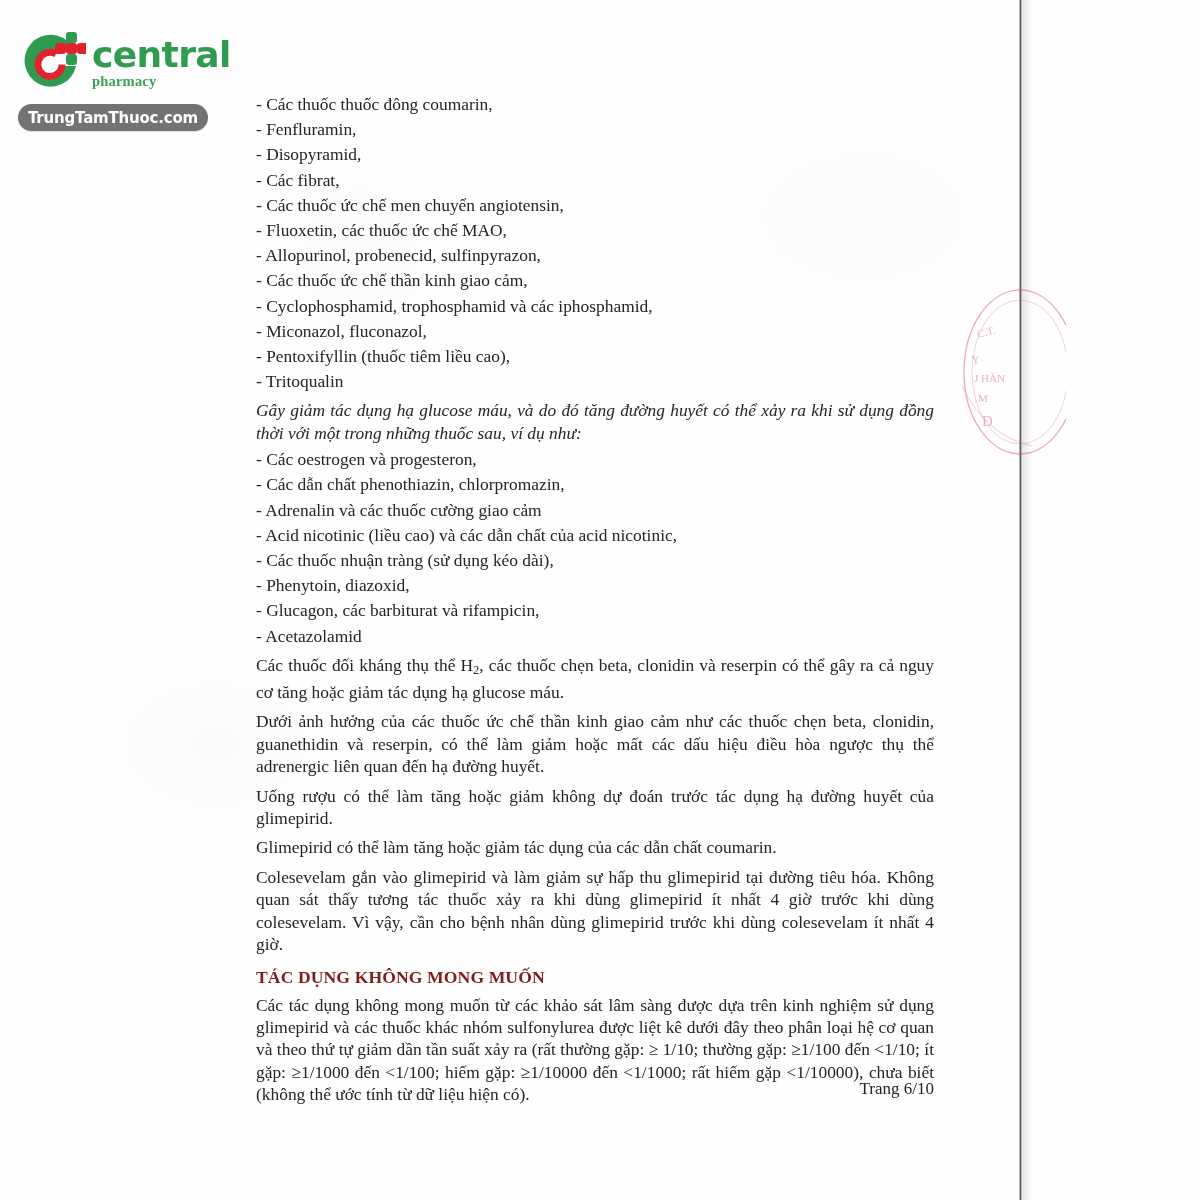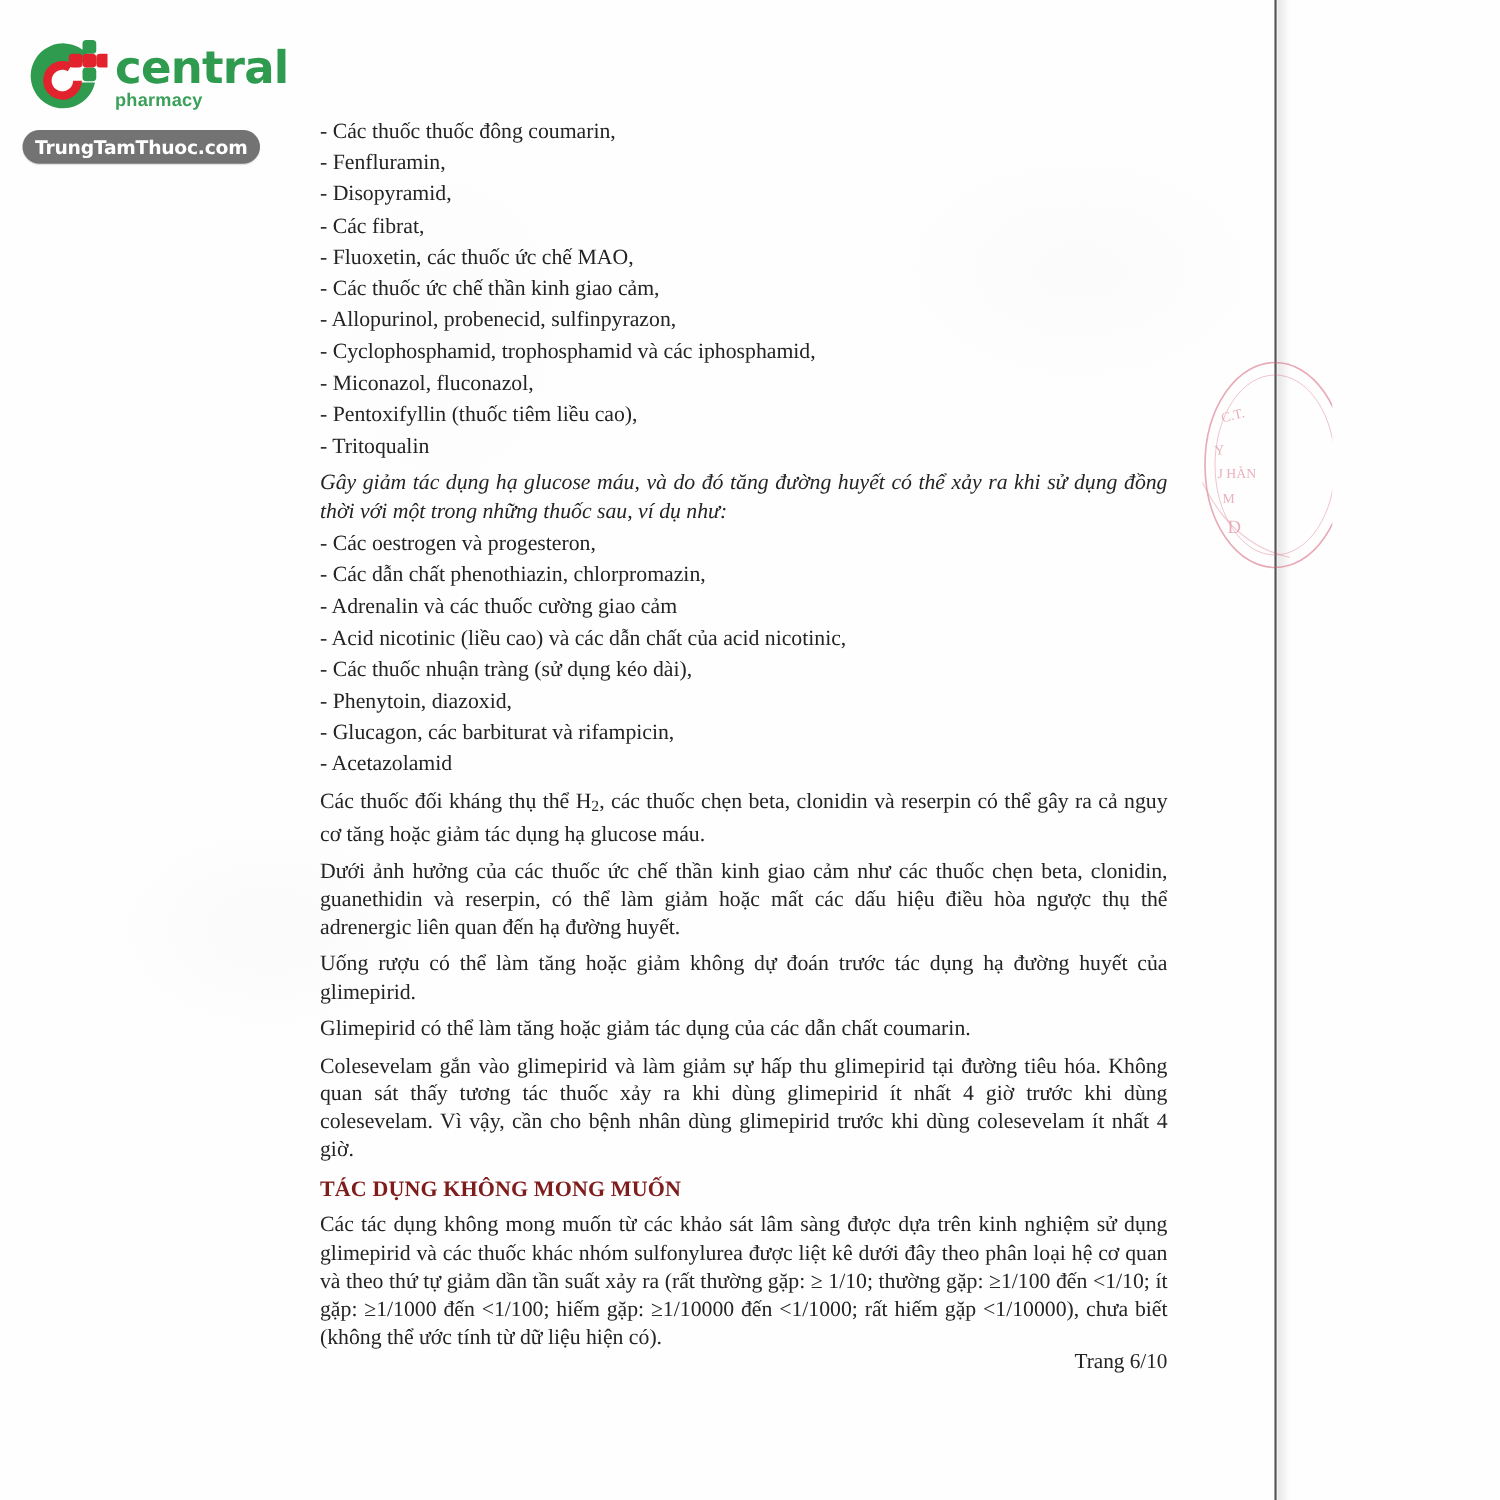--- a/index.html
+++ b/index.html
@@ -75,21 +75,21 @@
   }
   .logo-central {
     font-family: "DejaVu Sans", "Liberation Sans", sans-serif;
     font-size: 36px;
     font-weight: 700;
     color: #2e9b4f;
     line-height: 0.95;
     letter-spacing: -0.6px;
   }
   .logo-pharmacy {
-    font-family: Liberation Sans, sans-serif;
+    font-family: Liberation Serif, serif;
     font-size: 14.5px;
     font-weight: 600;
     color: #3aa05a;
     line-height: 1.1;
     margin-top: 2px;
     letter-spacing: 0.2px;
   }
   .site-pill {
     margin-top: 6px;
     margin-left: 4px;
@@ -225,23 +225,24 @@
     </svg>
   </div>
 
   <div class="content">
 
     <div>
       <div class="bullet-line">- Các thuốc thuốc đông coumarin,</div>
       <div class="bullet-line">- Fenfluramin,</div>
       <div class="bullet-line">- Disopyramid,</div>
       <div class="bullet-line">- Các fibrat,</div>
+      <div class="bullet-line">- Các thuốc ức chế men chuyển angiotensin,</div>
       <div class="bullet-line">- Fluoxetin, các thuốc ức chế MAO,</div>
+      <div class="bullet-line">- Allopurinol, probenecid, sulfinpyrazon,</div>
       <div class="bullet-line">- Các thuốc ức chế thần kinh giao cảm,</div>
-      <div class="bullet-line">- Allopurinol, probenecid, sulfinpyrazon,</div>
       <div class="bullet-line">- Cyclophosphamid, trophosphamid và các iphosphamid,</div>
       <div class="bullet-line">- Miconazol, fluconazol,</div>
       <div class="bullet-line">- Pentoxifyllin (thuốc tiêm liều cao),</div>
       <div class="bullet-line">- Tritoqualin</div>
     </div>
 
     <div class="para italic tight">Gây giảm tác dụng hạ glucose máu, và do đó tăng đường huyết có thể xảy ra khi sử dụng đồng thời với một trong những thuốc sau, ví dụ như:</div>
 
     <div>
       <div class="bullet-line">- Các oestrogen và progesteron,</div>

